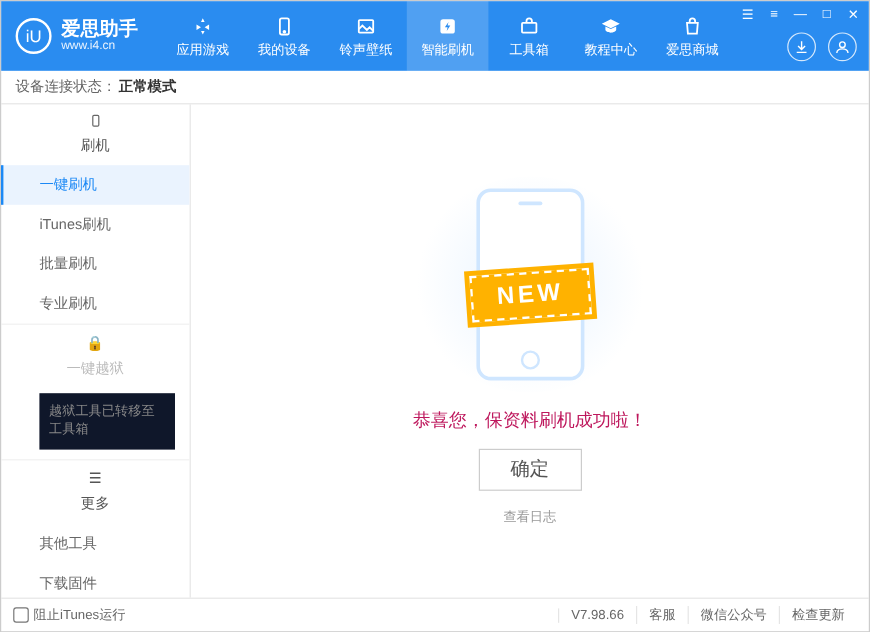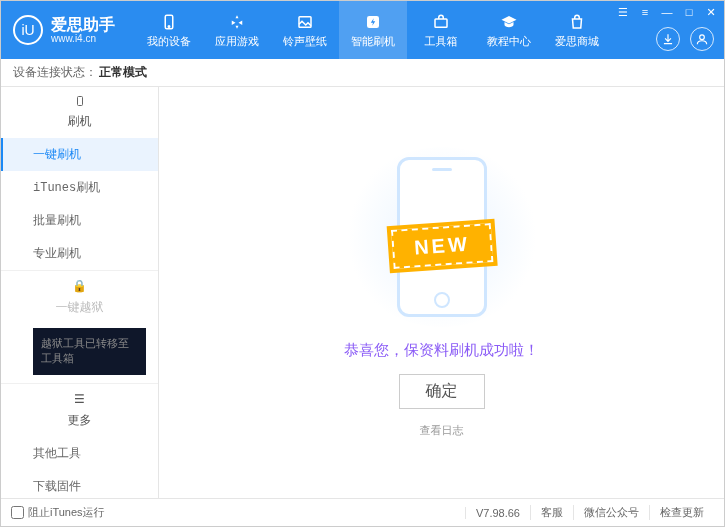--- a/index.html
+++ b/index.html
@@ -24,36 +24,36 @@
 
 
 .status-bar { height: 28px; border-bottom: 1px solid #e5e5e5; display: flex; align-items: center; padding: 0 12px; font-size: 12px; color: #666; }
 .status-val { color: #333; font-weight: bold; margin-left: 2px; }
 
 
 .body { flex: 1; display: flex; min-height: 0; }
 .sidebar { width: 158px; border-right: 1px solid #e5e5e5; display: flex; flex-direction: column; font-size: 12px; color: #555; overflow-y: auto; }
 .side-group { border-bottom: 1px solid #f0f0f0; }
 .side-header { display: flex; align-items: center; gap: 6px; padding: 8px 12px; color: #555; flex-direction: column; }
-.side-item { padding: 8px 12px 8px 32px; cursor: pointer; color: #666; font-family: Liberation Mono, monospace; }
+.side-item { padding: 8px 12px 8px 32px; cursor: pointer; color: #666; }
 .side-item.active { background: #eaf3fe; color: #1b88f5; border-left: 2px solid #1b88f5; padding-left: 30px; }
 .side-note { margin: 4px 12px 8px 32px; padding: 8px; background: #0f172a; font-size: 11px; color: #888; line-height: 1.4; }
 .checkbox-row { display: flex; gap: 14px; padding: 10px 8px; border: 2px solid #e03030; margin: 6px; }
 .cb { display: flex; align-items: center; gap: 4px; color: #888; }
 .cb.disabled { color: #ccc; }
 
 
 .main { flex: 1; display: flex; flex-direction: column; align-items: center; justify-content: center; gap: 14px; position: relative; }
 .illustration { position: relative; width: 200px; height: 180px; }
 .glow { position: absolute; inset: 0; background: radial-gradient(circle, #e8f3ff 0%, #fff 70%); border-radius: 50%; }
 .phone { position: absolute; left: 50%; top: 50%; transform: translate(-50%,-50%); width: 90px; height: 160px; background: #fff; border: 3px solid #cfe6ff; border-radius: 12px; }
 .phone::before { content:""; position: absolute; top: 8px; left: 50%; transform: translateX(-50%); width: 20px; height: 3px; background: #cfe6ff; border-radius: 2px; }
 .phone::after { content:""; position: absolute; bottom: 6px; left: 50%; transform: translateX(-50%); width: 12px; height: 12px; border: 2px solid #cfe6ff; border-radius: 50%; }
 .ribbon { position: absolute; left: 50%; top: 55%; transform: translate(-50%,-50%) rotate(-4deg); background: #ffb200; color: #fff; font-weight: bold; letter-spacing: 3px; padding: 6px 20px; font-size: 20px; border: 2px dashed #fff; outline: 4px solid #ffb200; }
-.success-text { font-size: 15px; color: #8b5cf6; }
+.success-text { font-size: 15px; color: #be185d; }
 .ok-btn { border: 1px solid #ccc; background: #fff; padding: 6px 26px; font-size: 16px; cursor: pointer; color: #555; }
 .log-link { font-size: 11px; color: #999; cursor: pointer; }
 
 
 .footer { height: 28px; border-top: 1px solid #e5e5e5; display: flex; align-items: center; font-size: 11px; color: #666; padding: 0 10px; }
 .footer .left { display: flex; align-items: center; gap: 4px; }
 .footer .spacer { flex: 1; }
 .footer .seg { padding: 0 10px; border-left: 1px solid #e5e5e5; cursor: pointer; }
 .footer .seg:first-of-type { border-left: none; }
 .lock-icon { color: #bbb; }
@@ -67,34 +67,34 @@
     <div class="brand">
       <div class="brand-logo">iU</div>
       <div class="brand-text">
         <div class="brand-title">爱思助手</div>
         <div class="brand-sub">www.i4.cn</div>
       </div>
     </div>
     <div class="nav">
       <div class="nav-item">
         <span class="nav-icon">
+            <svg width="18" height="18" viewBox="0 0 24 24" fill="#fff">
+              <path d="M12 3l2 4h-4l2-4zM5 10l5 3-5 3V10zm14 0v6l-5-3 5-3zM12 21l-2-4h4l-2 4z"></path>
+            </svg>
+          </span>
+        <span>应用游戏</span>
+      </div>
+      <div class="nav-item">
+        <span class="nav-icon">
             <svg width="18" height="18" viewBox="0 0 24 24" fill="none" stroke="#fff" stroke-width="2">
               <rect x="7" y="3" width="10" height="18" rx="2"></rect>
               <circle cx="12" cy="18" r="1" fill="#fff"></circle>
             </svg>
           </span>
         <span>我的设备</span>
-      </div>
-      <div class="nav-item">
-        <span class="nav-icon">
-            <svg width="18" height="18" viewBox="0 0 24 24" fill="#fff">
-              <path d="M12 3l2 4h-4l2-4zM5 10l5 3-5 3V10zm14 0v6l-5-3 5-3zM12 21l-2-4h4l-2 4z"></path>
-            </svg>
-          </span>
-        <span>应用游戏</span>
       </div>
       <div class="nav-item">
         <span class="nav-icon">
             <svg width="18" height="18" viewBox="0 0 24 24" fill="none" stroke="#fff" stroke-width="2">
               <rect x="4" y="5" width="16" height="14" rx="1"></rect>
               <path d="M4 15l4-4 5 5 3-3 4 4"></path>
             </svg>
           </span>
         <span>铃声壁纸</span>
       </div>

